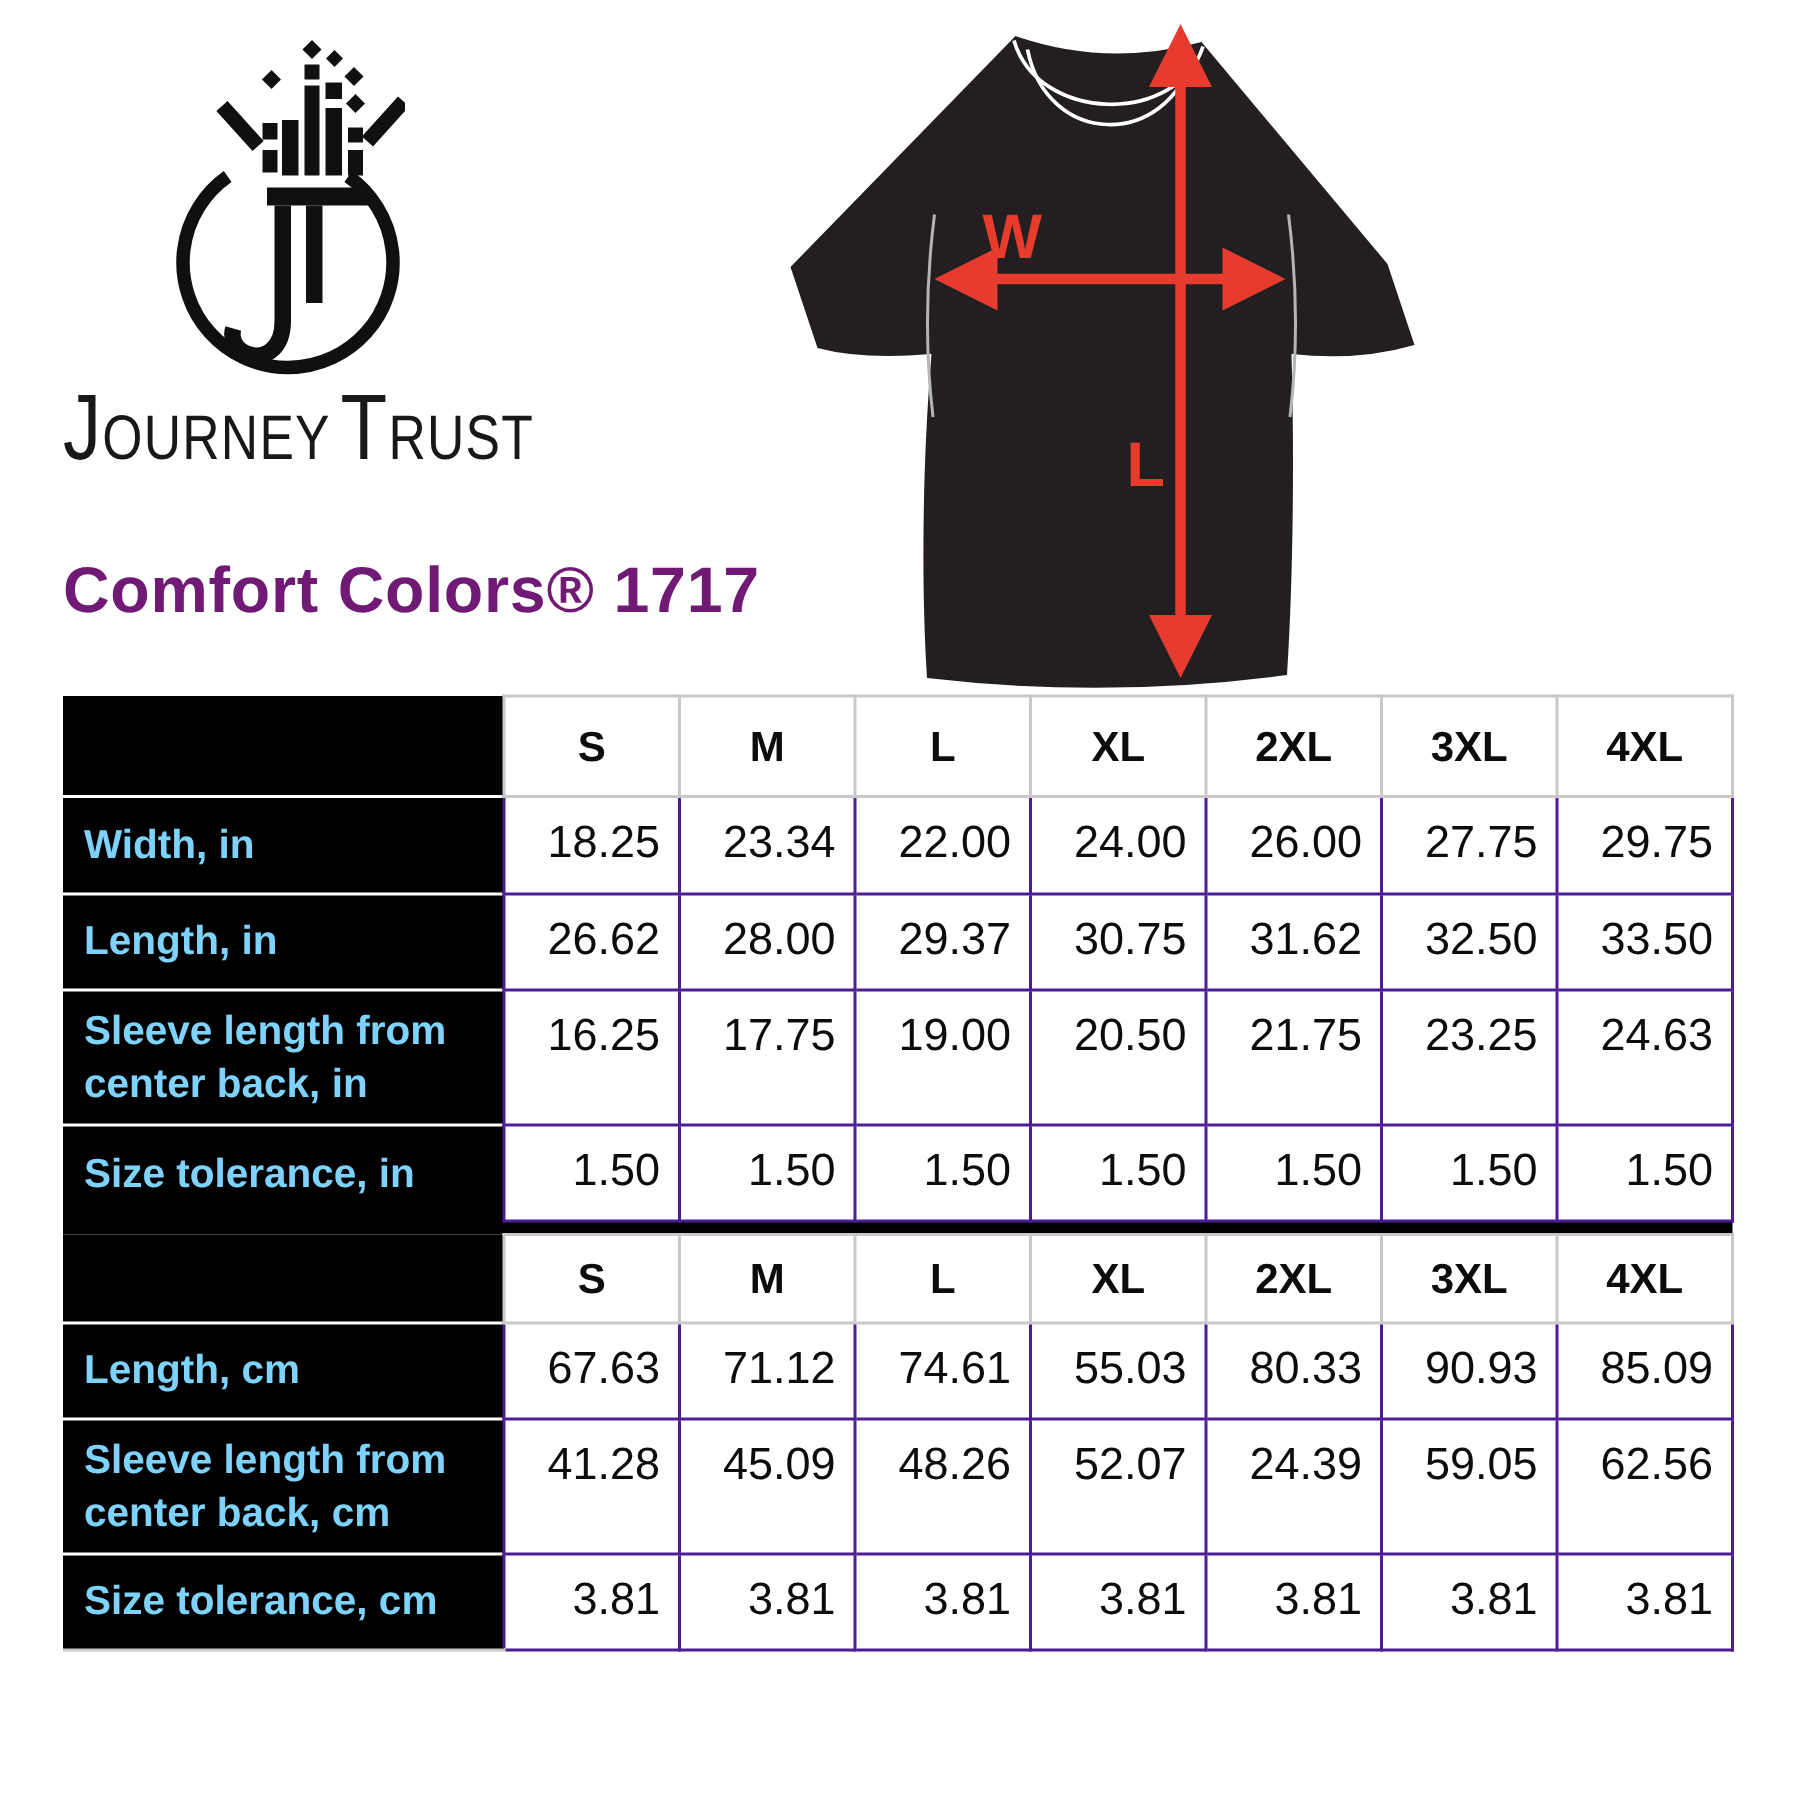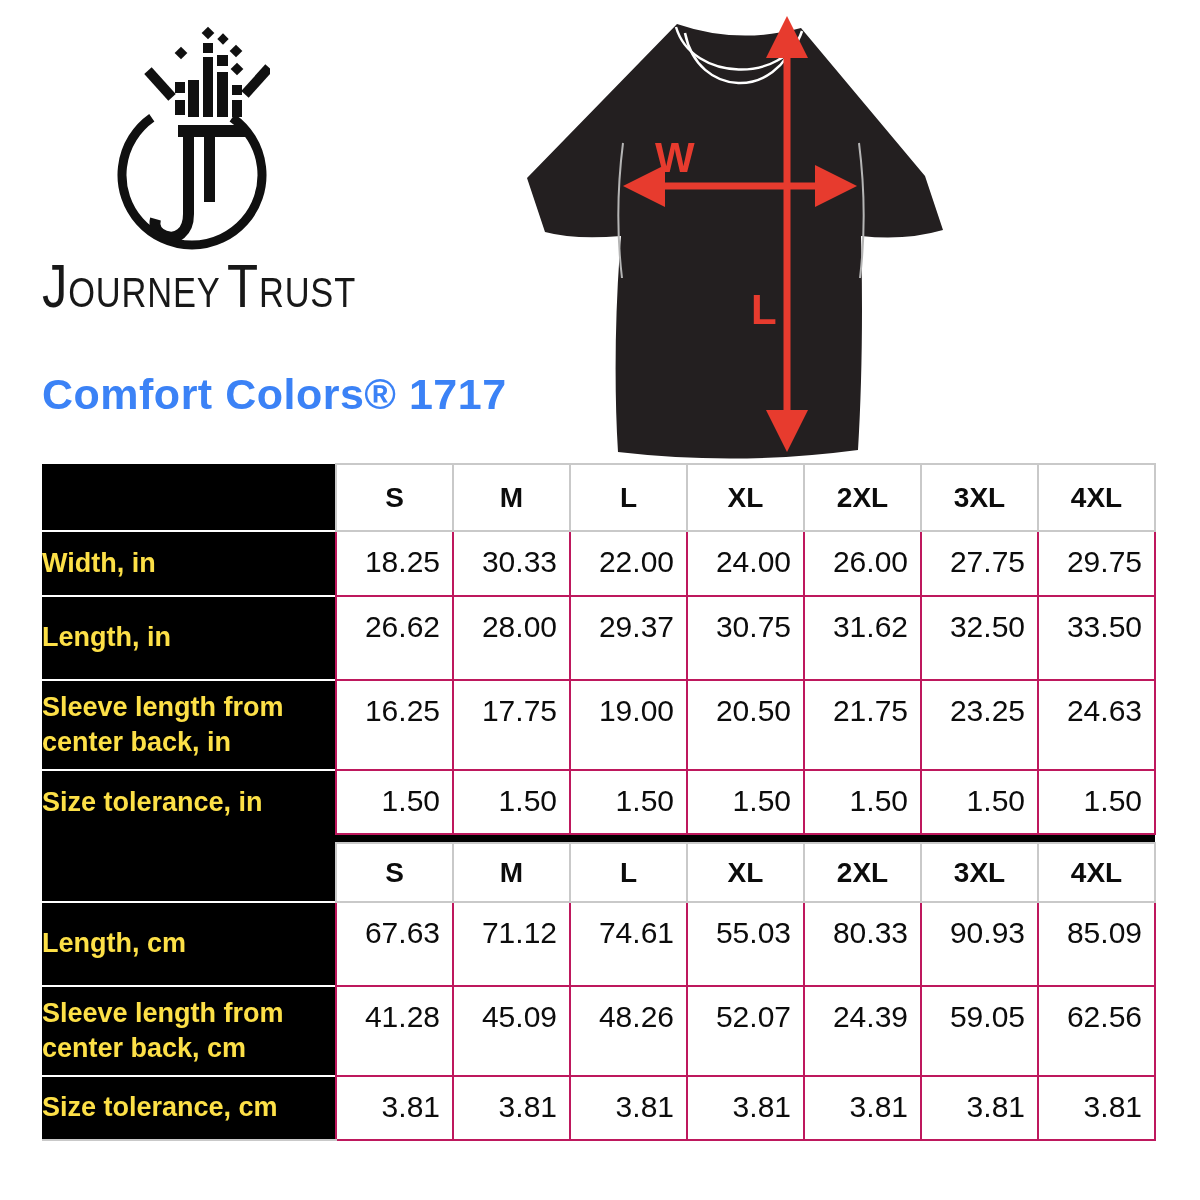--- a/index.html
+++ b/index.html
@@ -11,50 +11,50 @@
   .brand-name {
     position:absolute; left:42px; top:254px; white-space:nowrap;
     color:#181818; line-height:64px; letter-spacing:1px;
     transform:scaleX(0.82); transform-origin:0 0;
   }
   .brand-name .cap  { font-size:62px; }
   .brand-name .cap.second { margin-left:8px; }
   .brand-name .rest { font-size:42px; }
   .product-title {
     position:absolute; left:42px; top:370px; margin:0;
-    font-size:43px; font-weight:bold; color:#3b82f6; letter-spacing:0.5px;
+    font-size:43px; font-weight:bold; color:#701a75; letter-spacing:0.5px;
   }
   .shirt { position:absolute; left:505px; top:8px; }
   .arrow-label { font-size:42px; font-weight:bold; }
 
   table.size-chart {
     position:absolute; left:42px; top:463px; width:1113px;
     border-collapse:collapse; table-layout:fixed;
   }
   td, th { padding:0; }
   .row-label {
-    background:#000; color:#fde047; font-weight:bold; font-size:27px;
-    text-align:left; padding-left:0; vertical-align:middle;
+    background:#000; color:#7dd3fc; font-weight:bold; font-size:27px;
+    text-align:left; padding-left:14px; vertical-align:middle;
     white-space:pre-line; line-height:1.3; border:none;
   }
   tr.data-row .row-label { border-top:2px solid #ffffff; }
   tr.last-row .row-label { border-bottom:2px solid #c9c9c9; }
   .size-h {
     background:#fff; color:#0c0c0c; font-weight:bold; font-size:28px;
     text-align:center; vertical-align:middle; border:2px solid #c9c9c9;
   }
   .data {
     background:#fff; color:#0c0c0c; font-size:30px;
     text-align:right; vertical-align:top; padding:13px 12px 0 0;
-    border:2px solid #be185d;
+    border:2px solid #4c1d95;
   }
   tr.h-first  { height:67px; }
   tr.h-second { height:59px; }
   tr.r0 { height:65px; }
-  tr.r1 { height:84px; }
+  tr.r1 { height:64px; }
   tr.r2 { height:90px; }
   tr.r3 { height:64px; }
   tr.divider-row { height:9px; }
   .divider-cell { background:#000; border:none; }
 </style>
 </head>
 <body>
 
 <svg class="logo-svg" width="158" height="235" viewBox="0 0 158 235" fill="#101010">
 
@@ -154,21 +154,21 @@
         <th class="size-h">M</th>
         <th class="size-h">L</th>
         <th class="size-h">XL</th>
         <th class="size-h">2XL</th>
         <th class="size-h">3XL</th>
         <th class="size-h">4XL</th>
       </tr>
       <tr class="data-row r0">
         <td class="row-label">Width, in</td>
         <td class="data">18.25</td>
-        <td class="data">30.33</td>
+        <td class="data">23.34</td>
         <td class="data">22.00</td>
         <td class="data">24.00</td>
         <td class="data">26.00</td>
         <td class="data">27.75</td>
         <td class="data">29.75</td>
       </tr>
       <tr class="data-row r1">
         <td class="row-label">Length, in</td>
         <td class="data">26.62</td>
         <td class="data">28.00</td>

